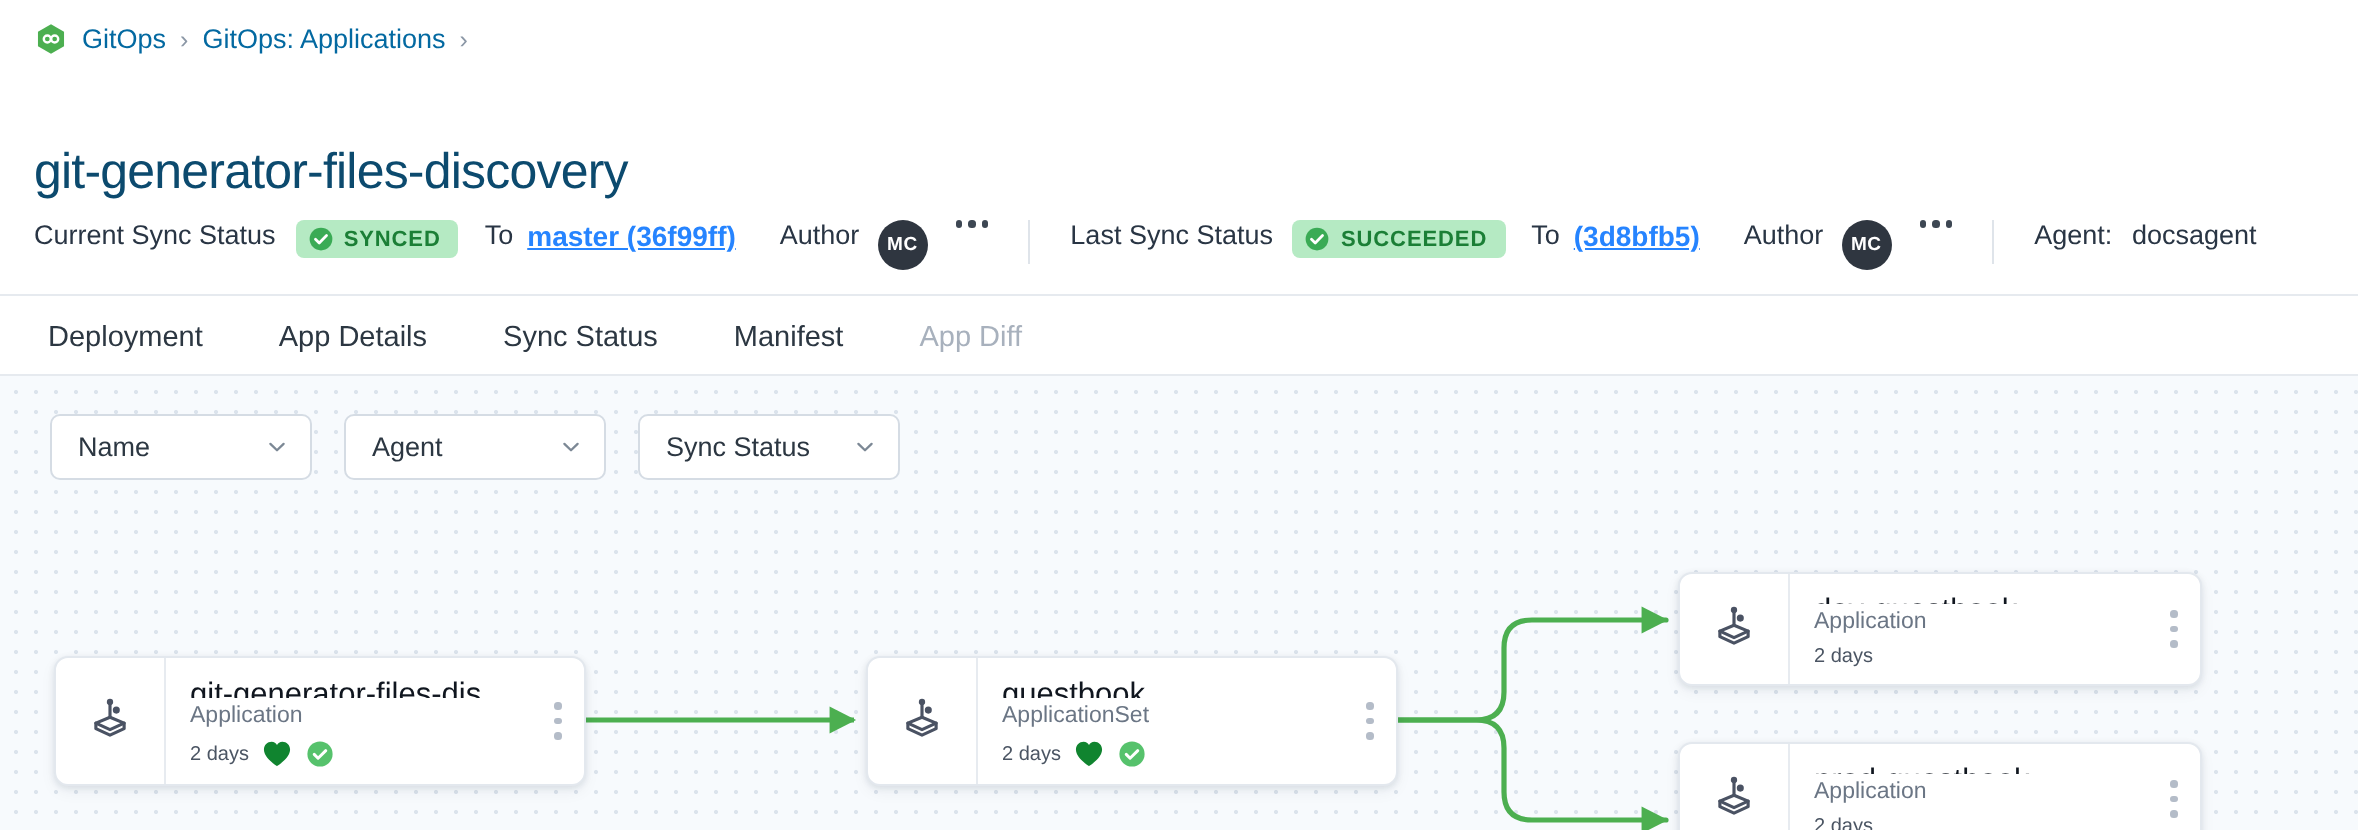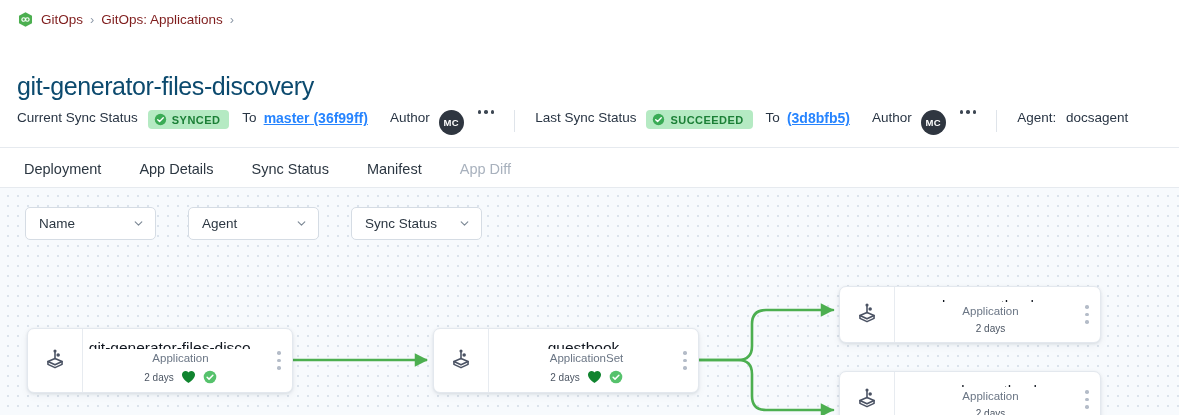--- a/index.html
+++ b/index.html
@@ -13,21 +13,21 @@
   }
   .app { position: relative; width: 1179px; height: 415px; background:#fff; }
 
   
   .breadcrumb {
     display:flex; align-items:center; gap:7px;
     padding: 11px 0 0 17px; height:28px;
     font-size: 13.5px;
   }
   .gitops-logo { width:17px; height:17px; display:block; flex:none; }
-  .crumb-link { color:#7f1d1d; text-decoration:none; font-size:13.5px; cursor:pointer; }
+  .crumb-link { color:#0369a1; text-decoration:none; font-size:13.5px; cursor:pointer; }
   .crumb-sep { color:#8b97a6; font-size:12.5px; }
 
   
   .page-title {
     font-size: 25px; font-weight: 400; color:#0c4a6e;
     letter-spacing:-0.4px; padding: 6px 0 0 17px; line-height:1.2;margin-top:37px;
   }
 
   
   .status-bar {
@@ -82,21 +82,21 @@
   .canvas {
     position:relative; width:1179px; height:256px;
     background-color:#f7fafd;
     background-image: radial-gradient(#dbe3ec 1px, transparent 1.1px);
     background-size: 10px 10px;
     background-position: 3px 3px;
     overflow:hidden;
   }
   .filters {
     position:absolute; top:19px; left:25px;
-    display:flex; gap:32px; z-index:6;
+    display:flex; gap:16px; z-index:6;
   }
   .filter {
     width:131px; height:33px; background:#fff;
     border:1px solid #d5dce4; border-radius:5px;
     display:flex; align-items:center; justify-content:space-between;
     padding:0 11px 0 13px; font-size:13.5px; color:#2c3742; cursor:pointer;
   }
   .filter .chev { width:11px; height:11px; display:block; flex:none; }
 
   .edges { position:absolute; inset:0; z-index:1; }
@@ -107,21 +107,21 @@
     box-shadow:0 1px 3px rgba(24,39,60,.10), 0 3px 8px rgba(24,39,60,.05);
     display:flex; align-items:stretch; cursor:pointer;
   }
   .node-ico {
     width:54px; display:flex; align-items:center; justify-content:center; flex:none;
   }
   .node-ico svg { width:26px; height:26px; display:block; }
   .node-body {
     flex:1; border-left:1px solid #e7ebf0;
     padding:9px 0 8px 12px; min-width:0;
-    display:flex; flex-direction:column; justify-content:center;align-items:center;
+    display:flex; flex-direction:column; justify-content:center;
   }
   .node-name {
     font-size:15.5px; color:#10161f; line-height:1.25;
     white-space:nowrap; overflow:hidden; text-overflow:ellipsis;
     padding-right:6px;
   }
   .node-kind { font-size:11.5px; color:#6b7685; margin-top:3px; line-height:1.2; }
   .node-meta { display:flex; align-items:center; gap:7px; margin-top:4px; }
   .node-age { font-size:10px; color:#4b5563; }
   .heart-ico { width:15px; height:14px; display:block; }

